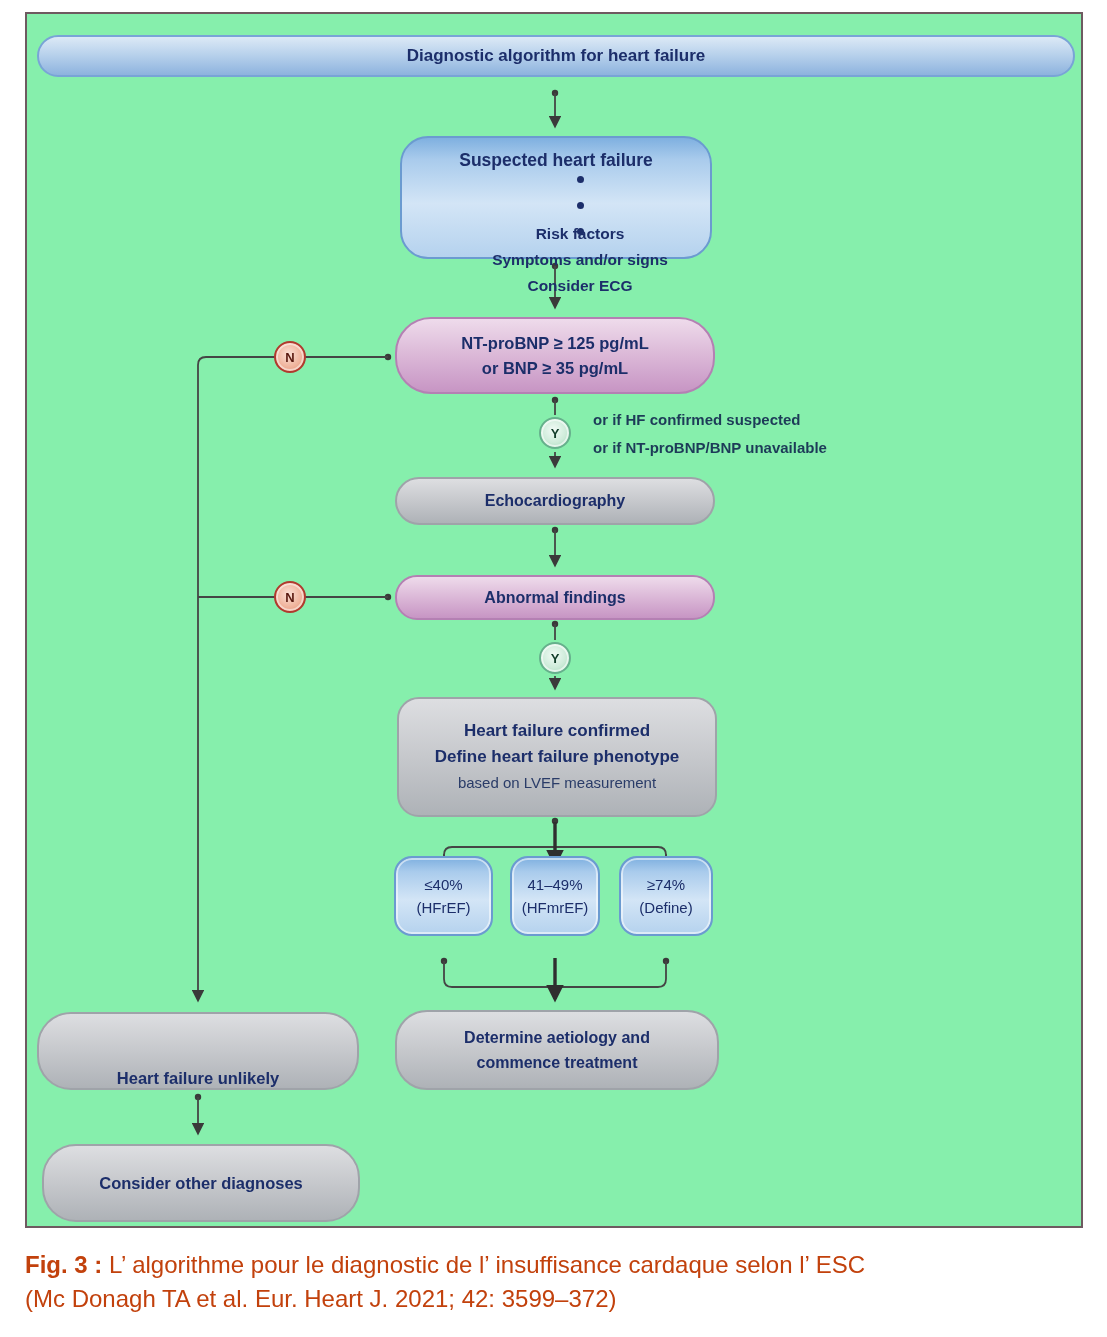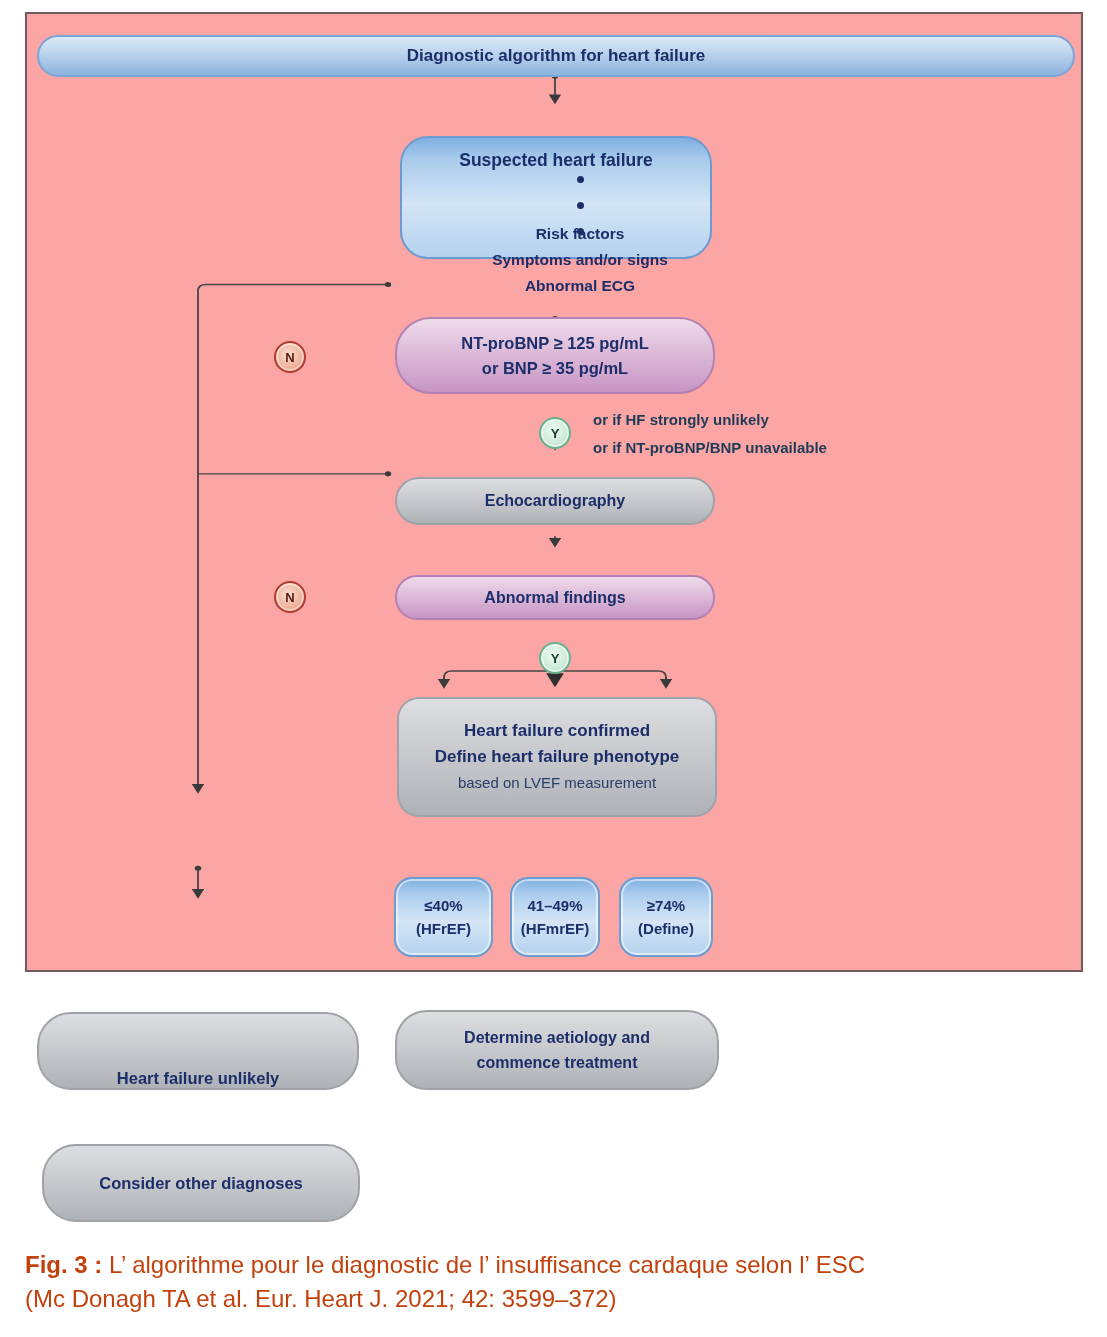--- a/index.html
+++ b/index.html
@@ -3,22 +3,22 @@
 <meta charset="utf-8">
 <style>
   :root{
     --line-color:#454545;
     --navy:#1c2e6a;
   }
   *{box-sizing:border-box;}
   html,body{margin:0;padding:0;background:#ffffff;}
   .page{position:relative;width:1107px;height:1337px;background:#ffffff;
         font-family:"Liberation Sans", sans-serif;overflow:hidden;}
-  .frame{position:absolute;left:25px;top:12px;width:1058px;height:960px;
-         border:2px solid #6e5a60;background:#fca5a5;}
+  .frame{position:absolute;left:25px;top:12px;width:1058px;height:1216px;
+         border:2px solid #6e5a60;background:#86efac;}
   .connectors{position:absolute;left:0;top:0;width:100%;height:100%;z-index:1;}
   .cline{stroke:var(--line-color,#454545);stroke-width:1.8;fill:none;}
   .cthick{stroke:#2f2f2f;stroke-width:3.4;fill:none;}
   .cdot{fill:#3a3a3a;}
 
   .node{position:absolute;z-index:2;display:flex;flex-direction:column;
         justify-content:center;align-items:center;text-align:center;
         color:var(--navy,#1c2e6a);}
 
   .banner{left:10px;top:21px;width:1038px;height:42px;border-radius:22px;
@@ -50,21 +50,21 @@
              line-height:26px;}
   .conf-main{font-size:17px;font-weight:700;}
   .conf-sub{font-size:15px;font-weight:400;color:#2a3c68;}
   .determine{left:368px;top:996px;width:324px;height:80px;border-radius:32px;
              font-size:16px;font-weight:700;line-height:25px;}
   .unlikely{left:10px;top:998px;width:322px;height:78px;border-radius:34px;
             font-size:16.5px;font-weight:700;justify-content:flex-end;}
   .consider{left:15px;top:1130px;width:318px;height:78px;border-radius:34px;
             font-size:16.5px;font-weight:700;}
 
-  .lvef{height:80px;top:863px;border-radius:18px;font-size:15px;font-weight:700;
+  .lvef{height:80px;top:842px;border-radius:18px;font-size:15px;font-weight:400;
         line-height:23px;box-shadow:inset 0 0 0 2px rgba(255,255,255,.55);}
   .lvef1{left:367px;width:99px;}
   .lvef2{left:483px;width:90px;}
   .lvef3{left:592px;width:94px;}
 
   .circ{position:absolute;z-index:3;width:32px;height:32px;border-radius:50%;
         display:flex;align-items:center;justify-content:center;
         font-size:13px;font-weight:700;}
   .ncirc{background:radial-gradient(circle at 45% 40%,#f9e0d6 0%,#f0b49d 55%,#e08a6e 100%);
          border:2px solid #b03a2e;color:#58180f;
@@ -149,40 +149,40 @@
         <div class="brow">
           <span class="bdot"></span>
           <span class="btext">Risk factors</span>
         </div>
         <div class="brow">
           <span class="bdot"></span>
           <span class="btext">Symptoms and/or signs</span>
         </div>
         <div class="brow">
           <span class="bdot"></span>
-          <span class="btext">Abnormal ECG</span>
+          <span class="btext">Consider ECG</span>
         </div>
       </div>
     </div>
 
     <div class="node pink-box ntprobnp">
       <span>NT-proBNP ≥ 125 pg/mL</span>
       <span>or BNP ≥ 35 pg/mL</span>
     </div>
 
     <div class="circ ncirc n1">
       <span>N</span>
     </div>
 
     <div class="circ ycirc y1">
       <span>Y</span>
     </div>
 
     <div class="ynote">
-      <div>or if HF strongly unlikely</div>
+      <div>or if HF confirmed suspected</div>
       <div>or if NT-proBNP/BNP unavailable</div>
     </div>
 
     <div class="node gray-box echo">
       <span>Echocardiography</span>
     </div>
 
     <div class="node pink-box abnormal">
       <span>Abnormal findings</span>
     </div>

